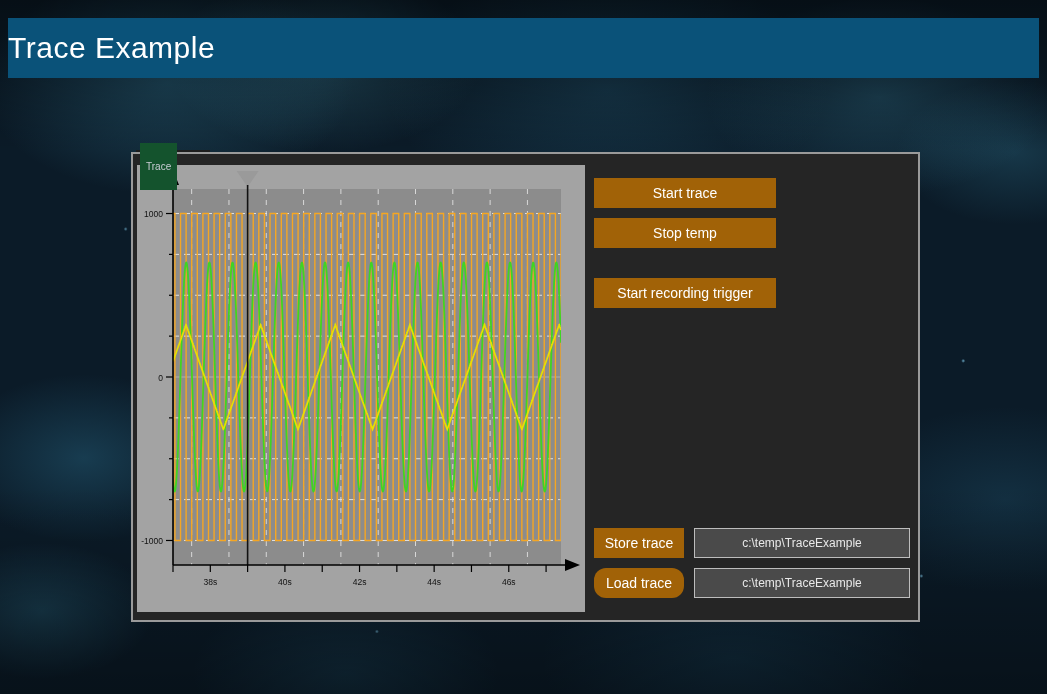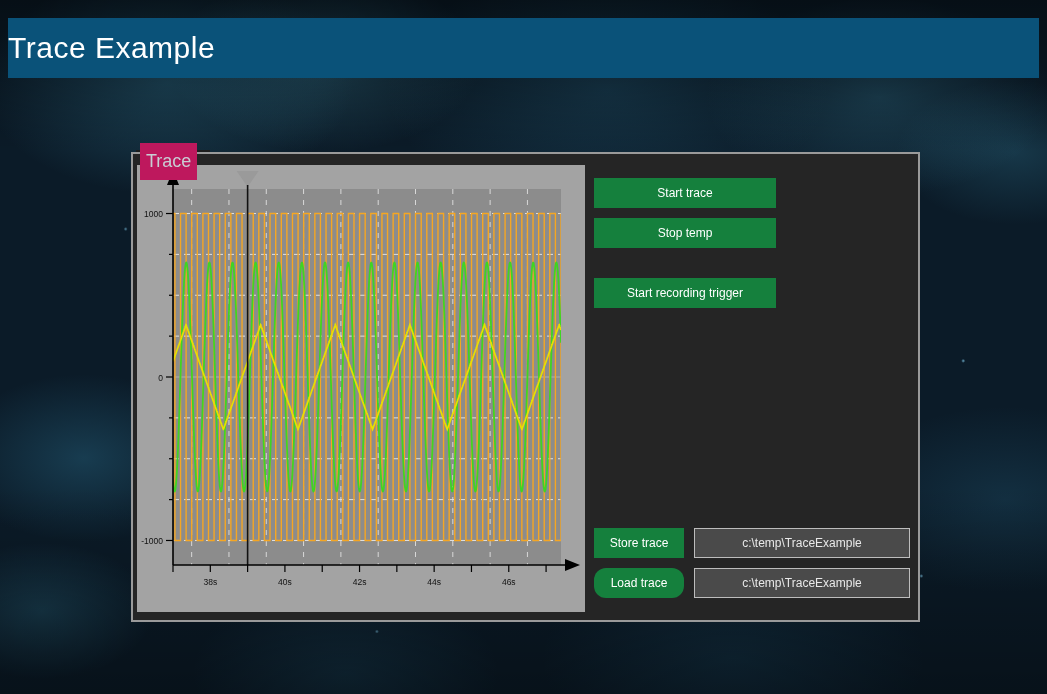--- a/index.html
+++ b/index.html
@@ -46,36 +46,36 @@
     font-family:"Liberation Sans", sans-serif;
   }
 
   
   #window{
     position:absolute;left:131px;top:152px;width:789px;height:470px;
     background:#252525;border:2px solid #9a9a9a;box-sizing:border-box;z-index:2;
   }
   #grouplabel{
     position:absolute;left:140px;top:143px;z-index:3;
-    background:#be185d;padding:8px 6px;color:#c9cdd4;font-size:18px;
+    background:#14532d;padding:18px 6px;color:#c9cdd4;font-size:10px;
     font-family:"Liberation Sans", sans-serif;
   }
   #groupmask{position:absolute;left:136px;top:150px;width:74px;height:6px;background:#1d1d1d;z-index:2;}
 
   
   #chartwrap{
     position:absolute;left:4px;top:11px;width:448px;height:447px;
     background:#a3a3a3;
   }
   #chartsvg{display:block;}
 
   
   .btn{
-    position:absolute;background:#15803d;color:#ffffff;border:0;
-    font-size:12px;font-family:"Liberation Sans", sans-serif;
+    position:absolute;background:#a16207;color:#ffffff;border:0;
+    font-size:14px;font-family:"Liberation Sans", sans-serif;
     display:flex;align-items:center;justify-content:center;
     cursor:pointer;padding:0;
   }
   .txtfield{
     position:absolute;background:#4a4a4a;border:1px solid #bdbdbd;
     color:#e8e8e8;font-size:12px;font-family:"Liberation Sans", sans-serif;
     display:flex;align-items:center;justify-content:center;box-sizing:border-box;
   }
   #btn-start{left:461px;top:24px;width:182px;height:30px;}
   #btn-stop{left:461px;top:64px;width:182px;height:30px;}

